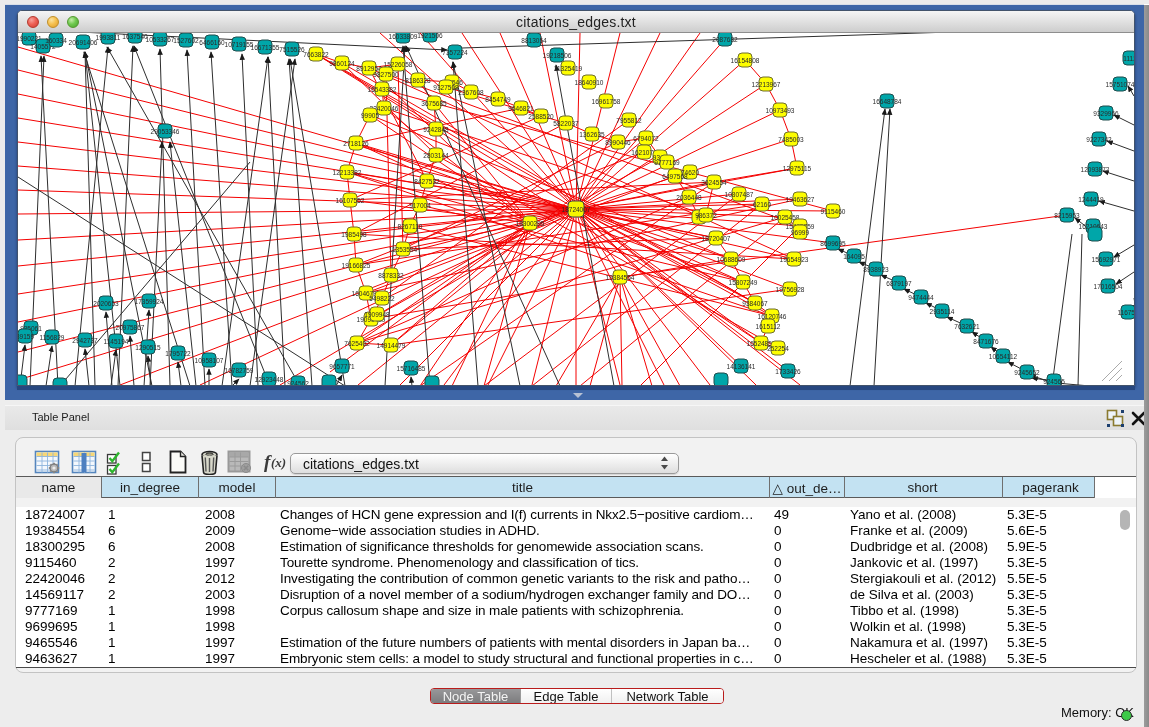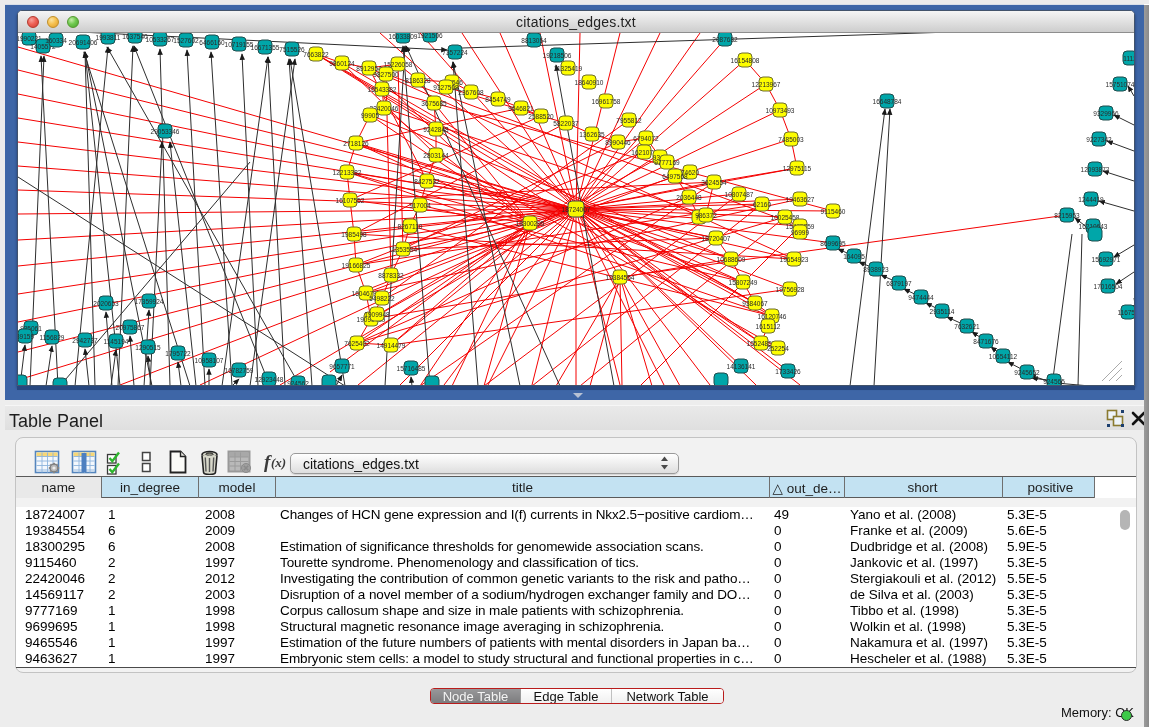--- a/index.html
+++ b/index.html
@@ -13,21 +13,21 @@
 .tl{position:absolute;top:5px;width:12px;height:12px;border-radius:50%}
 #tl1{left:9px;background:radial-gradient(circle at 35% 30%,#f7a09a,#ee6156 45%,#cf3a2e);border:1px solid #b4372c}
 #tl2{left:29px;background:radial-gradient(circle at 35% 30%,#fbe3a0,#f6c14f 45%,#dd9a2a);border:1px solid #c08e27}
 #tl3{left:49px;background:radial-gradient(circle at 35% 30%,#c4eda8,#6fc94f 45%,#4aa32e);border:1px solid #53982e}
 .graph{position:absolute;left:0;top:22px;background:#fff}
 .nl{font-size:6.5px;fill:#2a2a2a;font-family:"Liberation Sans",sans-serif}
 #winshadow{position:absolute;left:12px;top:381px;width:1118px;height:4px;background:#27477f}
 #notch{position:absolute;left:568px;top:388px;width:0;height:0;border-left:5px solid transparent;border-right:5px solid transparent;border-top:5px solid #b8c2d4}
 #tablepanel{position:absolute;left:0;top:400px;width:1144px;height:327px;background:#ededed}
 #tph{position:absolute;left:5px;top:5px;width:1139px;height:25px;background:linear-gradient(#e9e9e9,#dfdfdf);border-top:1px solid #f6f6f6}
-#tph .t{position:absolute;left:4px;top:5px;font-size:18px;color:#1c1c1c}
+#tph .t{position:absolute;left:27px;top:5px;font-size:11px;color:#1c1c1c}
 #tph .fi{position:absolute;left:1101px;top:3px}
 #tph .xi{position:absolute;left:1126px;top:5px}
 #container{position:absolute;left:15px;top:37px;width:1122px;height:236px;background:#f2f2f2;border:1px solid #c3c3c3;border-radius:8px}
 .ti{position:absolute;top:11px}
 #combo{position:absolute;left:274px;top:15px;width:389px;height:21px;border:1px solid #9a9a9a;border-radius:5px;background:linear-gradient(#fff,#dedede);box-shadow:0 1px 1px rgba(0,0,0,.12)}
 #combo .ct{position:absolute;left:12px;top:2px;font-size:14px;color:#111}
 #combo .sp{position:absolute;right:9px;top:2px}
 #thead{position:absolute;left:0px;top:38px;width:1120px;height:22px;background:#fff;border-top:1px solid #5a5a5a}
 #theadblue{position:absolute;left:0;top:0;width:1079px;height:21px;background:#c3e2f2;border-bottom:1px solid #5a5a5a}
 #thead span{position:absolute;top:3px;z-index:2;font-size:13.5px;color:#1d1d1d;text-align:center}
@@ -606,21 +606,21 @@
         </div>
     <div id="thead">
           <div id="theadblue"></div>
       <i class="hd" style="left:0;width:85px;background:#e9e9e9"></i>
       <span style="left:0;width:85px">name</span>
       <span style="left:86px;width:96px">in_degree</span>
       <span style="left:183px;width:76px">model</span>
       <span style="left:260px;width:493px">title</span>
       <span style="left:754px;width:74px">△ out_de…</span>
       <span style="left:829px;width:155px">short</span>
-      <span style="left:988px;width:93px">positive</span>
+      <span style="left:988px;width:93px">pagerank</span>
       <i class="hv" style="left:85px"></i>
           <i class="hv" style="left:182px"></i>
       <i class="hv" style="left:259px"></i>
           <i class="hv" style="left:753px"></i>
       <i class="hv" style="left:828px"></i>
           <i class="hv" style="left:986px"></i>
       <i class="hv" style="left:1078px"></i>
     </div>
     <div id="tbody">
           <div class="tr">
@@ -629,20 +629,21 @@
             <span class="c2">2008</span>
             <span class="c3">Changes of HCN gene expression and I(f) currents in Nkx2.5−positive cardiomyoc…</span>
             <span class="c4">49</span>
             <span class="c5">Yano et al. (2008)</span>
             <span class="c6">5.3E-5</span>
           </div>
           <div class="tr">
             <span class="c0">19384554</span>
             <span class="c1">6</span>
             <span class="c2">2009</span>
+            <span class="c3">Genome−wide association studies in ADHD.</span>
             <span class="c4">0</span>
             <span class="c5">Franke et al. (2009)</span>
             <span class="c6">5.6E-5</span>
           </div>
           <div class="tr">
             <span class="c0">18300295</span>
             <span class="c1">6</span>
             <span class="c2">2008</span>
             <span class="c3">Estimation of significance thresholds for genomewide association scans.</span>
             <span class="c4">0</span>
@@ -682,21 +683,20 @@
             <span class="c2">1998</span>
             <span class="c3">Corpus callosum shape and size in male patients with schizophrenia.</span>
             <span class="c4">0</span>
             <span class="c5">Tibbo et al. (1998)</span>
             <span class="c6">5.3E-5</span>
           </div>
           <div class="tr">
             <span class="c0">9699695</span>
             <span class="c1">1</span>
             <span class="c2">1998</span>
-            <span class="c3">Structural magnetic resonance image averaging in schizophrenia.</span>
             <span class="c4">0</span>
             <span class="c5">Wolkin et al. (1998)</span>
             <span class="c6">5.3E-5</span>
           </div>
           <div class="tr">
             <span class="c0">9465546</span>
             <span class="c1">1</span>
             <span class="c2">1997</span>
             <span class="c3">Estimation of the future numbers of patients with mental disorders in Japan base…</span>
             <span class="c4">0</span>

